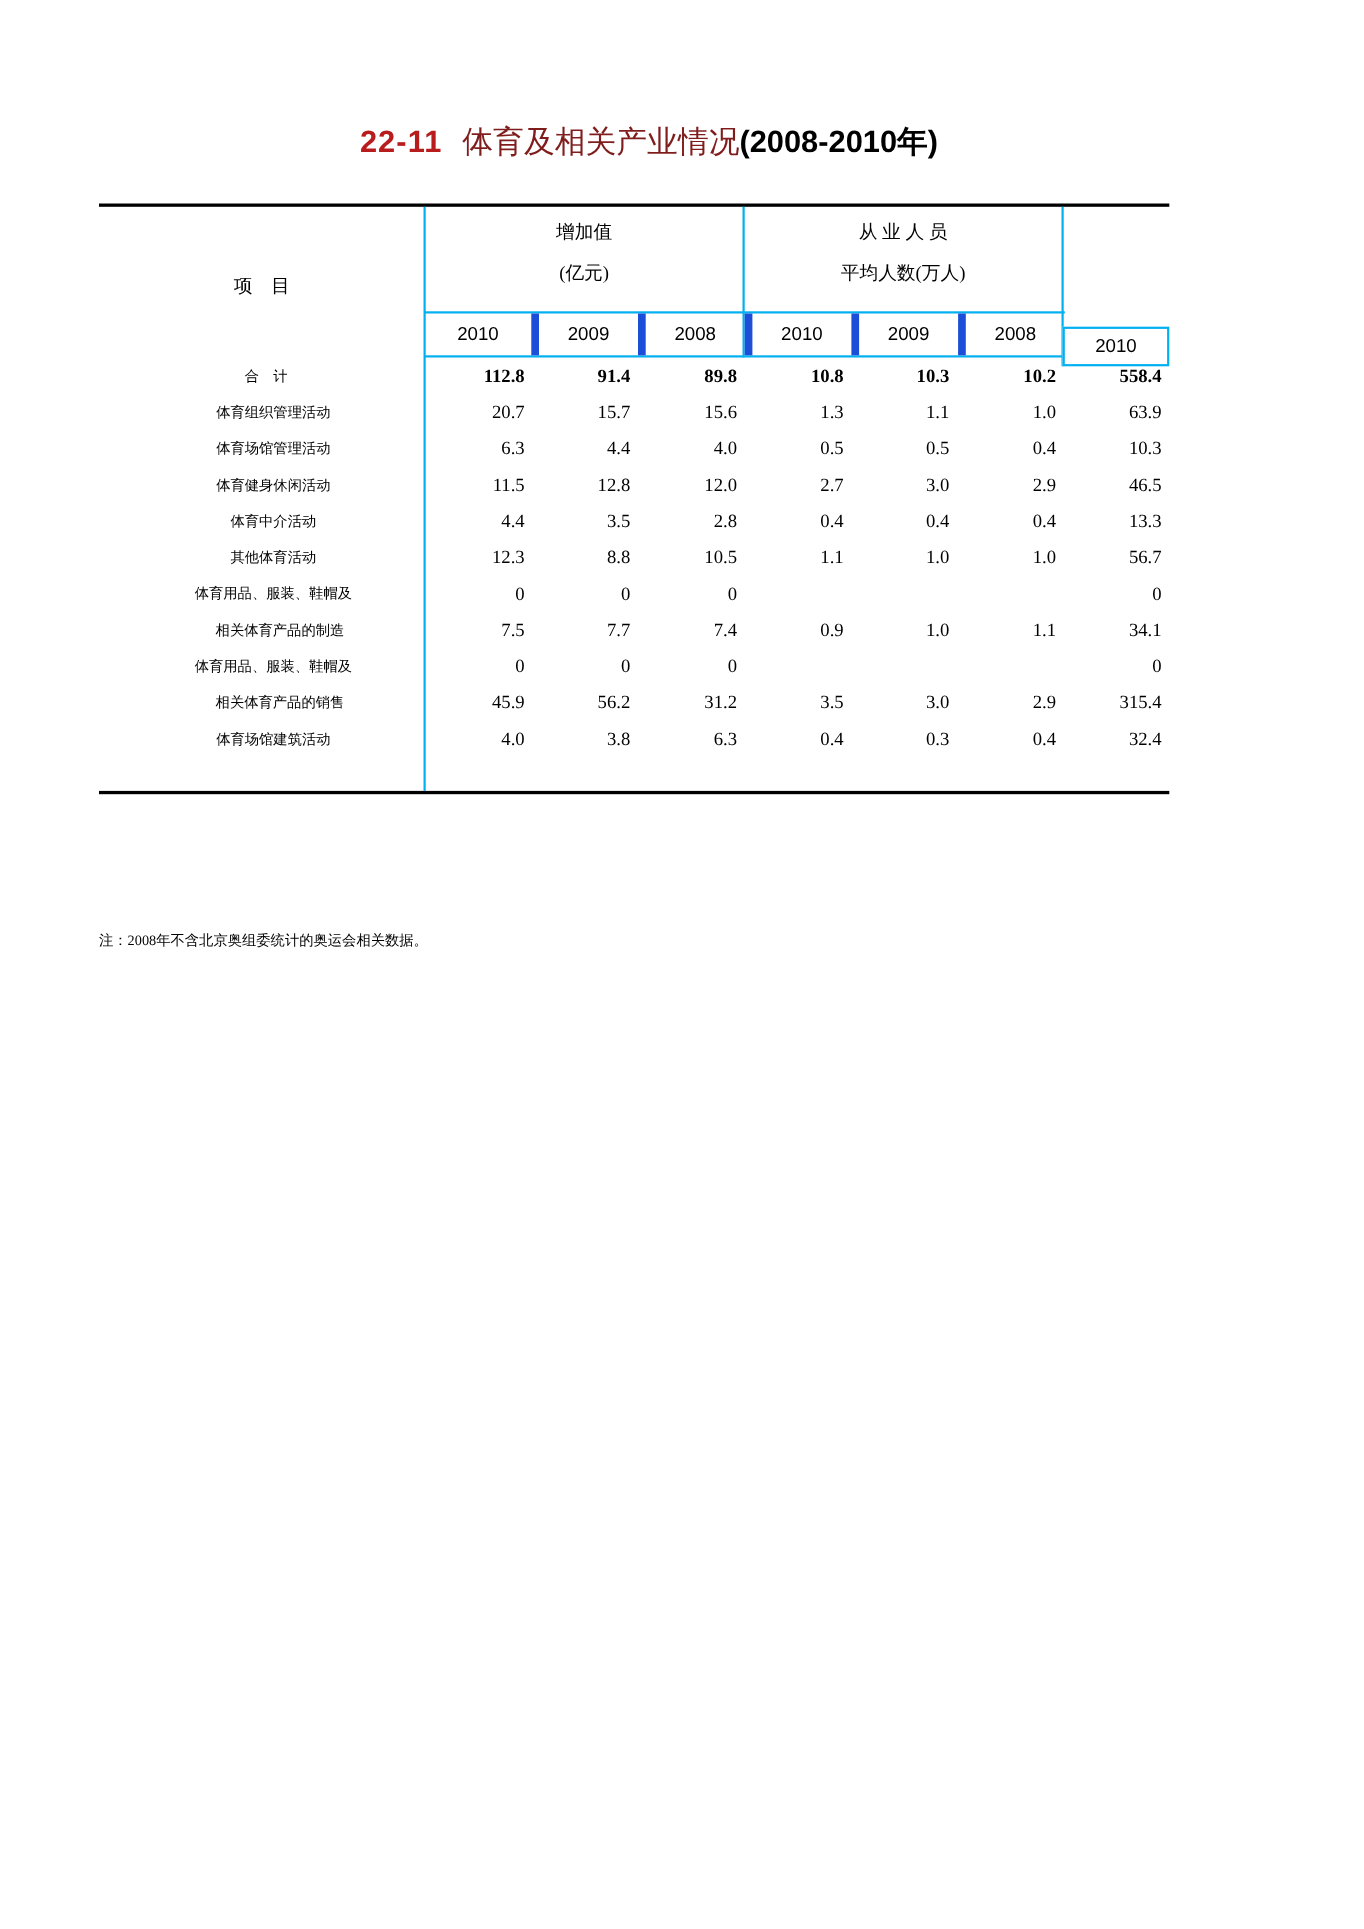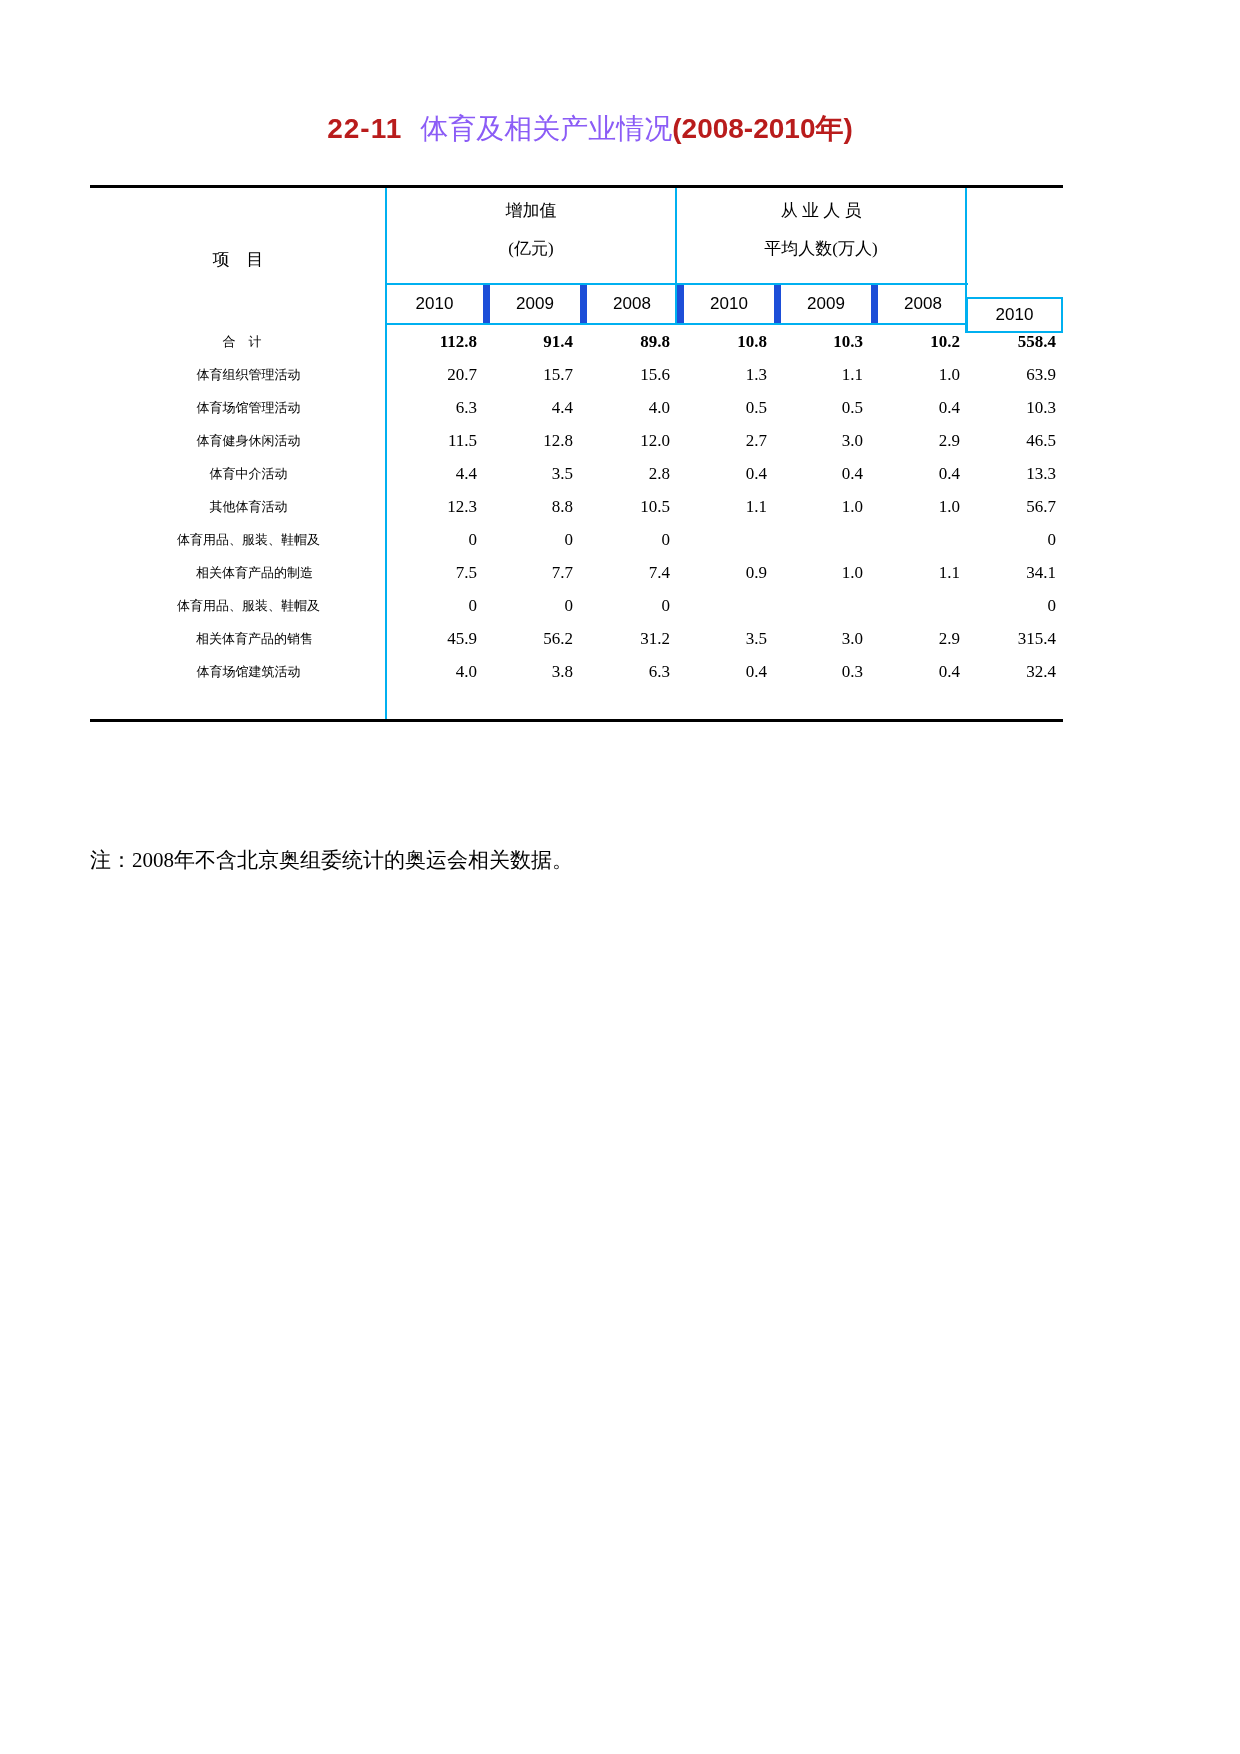--- a/index.html
+++ b/index.html
@@ -26,26 +26,26 @@
   .t-num {
     font-family: "Liberation Sans", "DejaVu Sans", sans-serif;
     font-weight: 700;
     letter-spacing: 1px;
     margin-right: 18px;
     color: #b91c1c;
   }
   .t-cjk {
     font-family: Liberation Sans, sans-serif;
     font-weight: 400;
-    color: #8b5cf6;
+    color: #7f1d1d;
   }
   .t-years {
     font-family: "Liberation Sans", "DejaVu Sans", sans-serif;
     font-weight: 700;
-    color: #b91c1c;
+    color: #000000;
   }
   .tbl {
     position: absolute;
     left: 90px;
     top: 185px;
     width: 973px;
     height: 531px;
     border-top: 3px solid #000;
     border-bottom: 3px solid #000;
     box-sizing: content-box;
@@ -127,21 +127,21 @@
   }
   .indent-0 .lab { padding-left: 8px; }
   .indent-1 .lab { padding-left: 21px; }
   .indent-2 .lab { padding-left: 33px; }
   .bold .val { font-weight: 700; }
 
   .note {
     position: absolute;
     left: 90px;
     top: 846px;
-    font-size: 21px;
+    font-size: 13px;
     font-family: "Liberation Serif", "DejaVu Serif", serif;
   }
 </style>
 </head>
 <body>
 
 <div class="page">
 
   <h1 class="title"><span class="t-num">22-11</span><span class="t-cjk">体育及相关产业情况</span><span class="t-years">(2008-2010年)</span></h1>
 

